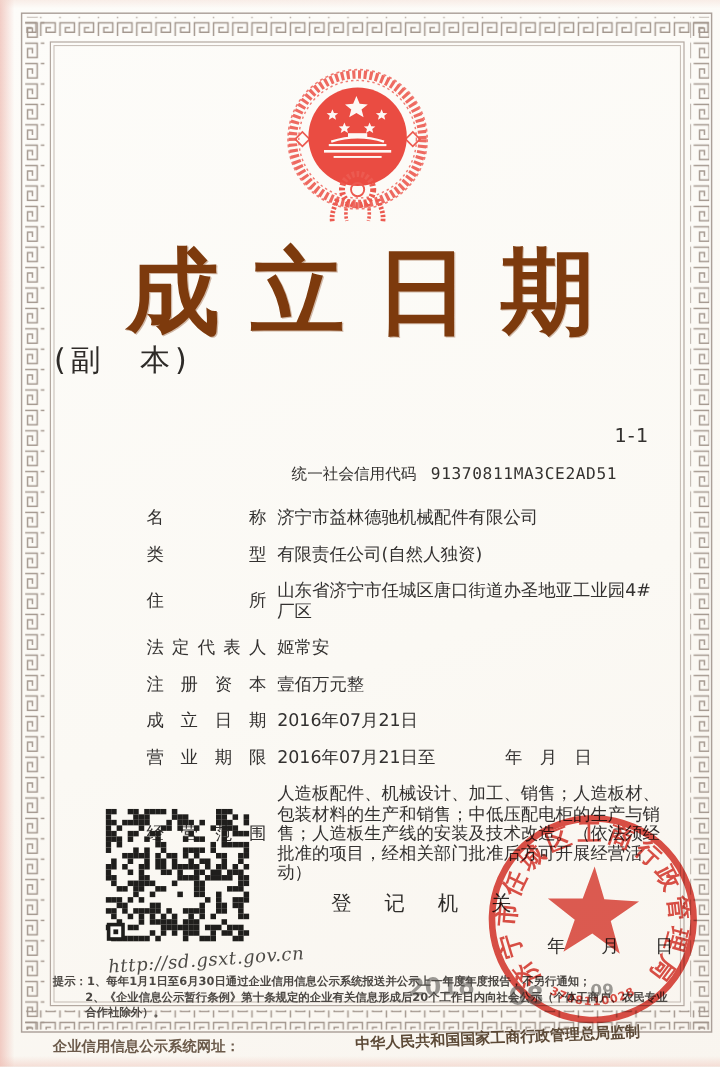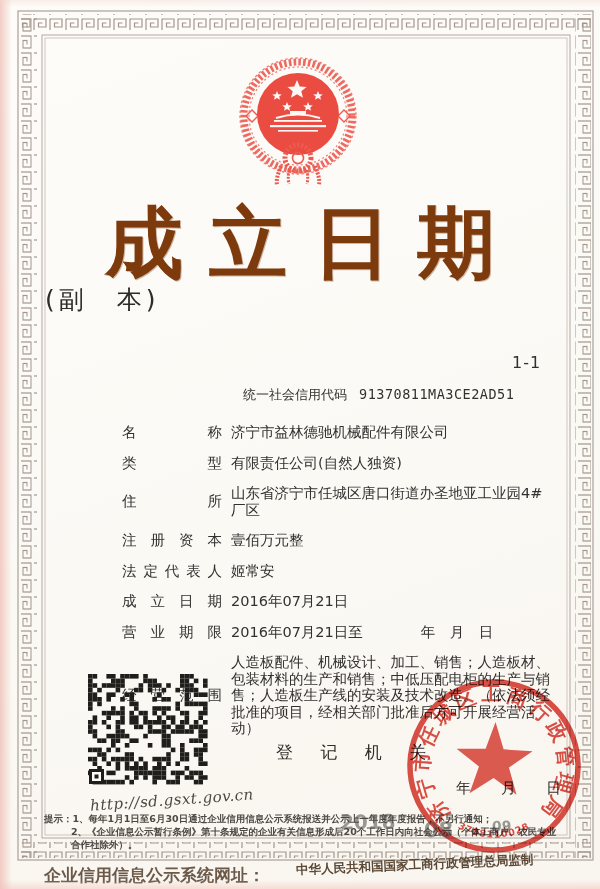--- a/index.html
+++ b/index.html
@@ -56,21 +56,21 @@
   }
   
   #notes{left:44px;top:812px;width:516px;z-index:2;font-size:9.5px;line-height:13px;color:#4c4844;font-weight:bold;}
   #notes .note-2{padding-left:27px;}
   
   .stamp{z-index:6;color:rgba(75,73,70,.55);font-size:20px;font-weight:bold;transform:rotate(-1deg);}
   #stamp-year{left:340px;top:810px;}
   #stamp-month{left:424px;top:818px;font-size:21px;}
   #stamp-day{left:492px;top:818px;font-size:14px;}
   
-  #footer-left{left:44px;top:864px;font-size:17px;font-weight:bold;color:#6b5a4a;z-index:2;}
+  #footer-left{left:44px;top:864px;font-size:12px;font-weight:bold;color:#6b5a4a;z-index:2;}
   #footer-right{left:296px;top:856px;width:276px;font-size:12.5px;font-weight:bold;color:#5c4936;transform:rotate(-2.5deg);z-index:2;white-space:nowrap;}
 </style>
 </head>
 <body>
 
 <div id="certificate">
 
   <svg id="frame" class="abs" width="600" height="889">
     <defs>
       <pattern id="mh" patternUnits="userSpaceOnUse" width="16" height="17">
@@ -134,26 +134,26 @@
     </div>
     <div class="field-row">
       <span class="field-label">类型</span>
       <span class="field-value">有限责任公司(自然人独资)</span>
     </div>
     <div class="field-row">
       <span class="field-label">住所</span>
       <span class="field-value">山东省济宁市任城区唐口街道办圣地亚工业园4#厂区</span>
     </div>
     <div class="field-row">
+      <span class="field-label">法定代表人</span>
+      <span class="field-value">姬常安</span>
+    </div>
+    <div class="field-row">
       <span class="field-label">注册资本</span>
       <span class="field-value">壹佰万元整</span>
-    </div>
-    <div class="field-row">
-      <span class="field-label">法定代表人</span>
-      <span class="field-value">姬常安</span>
     </div>
     <div class="field-row">
       <span class="field-label">成立日期</span>
       <span class="field-value">2016年07月21日</span>
     </div>
     <div class="field-row">
       <span class="field-label">营业期限</span>
       <span class="field-value">2016年07月21日至　　　　年　月　日</span>
     </div>
     <div class="field-row">

